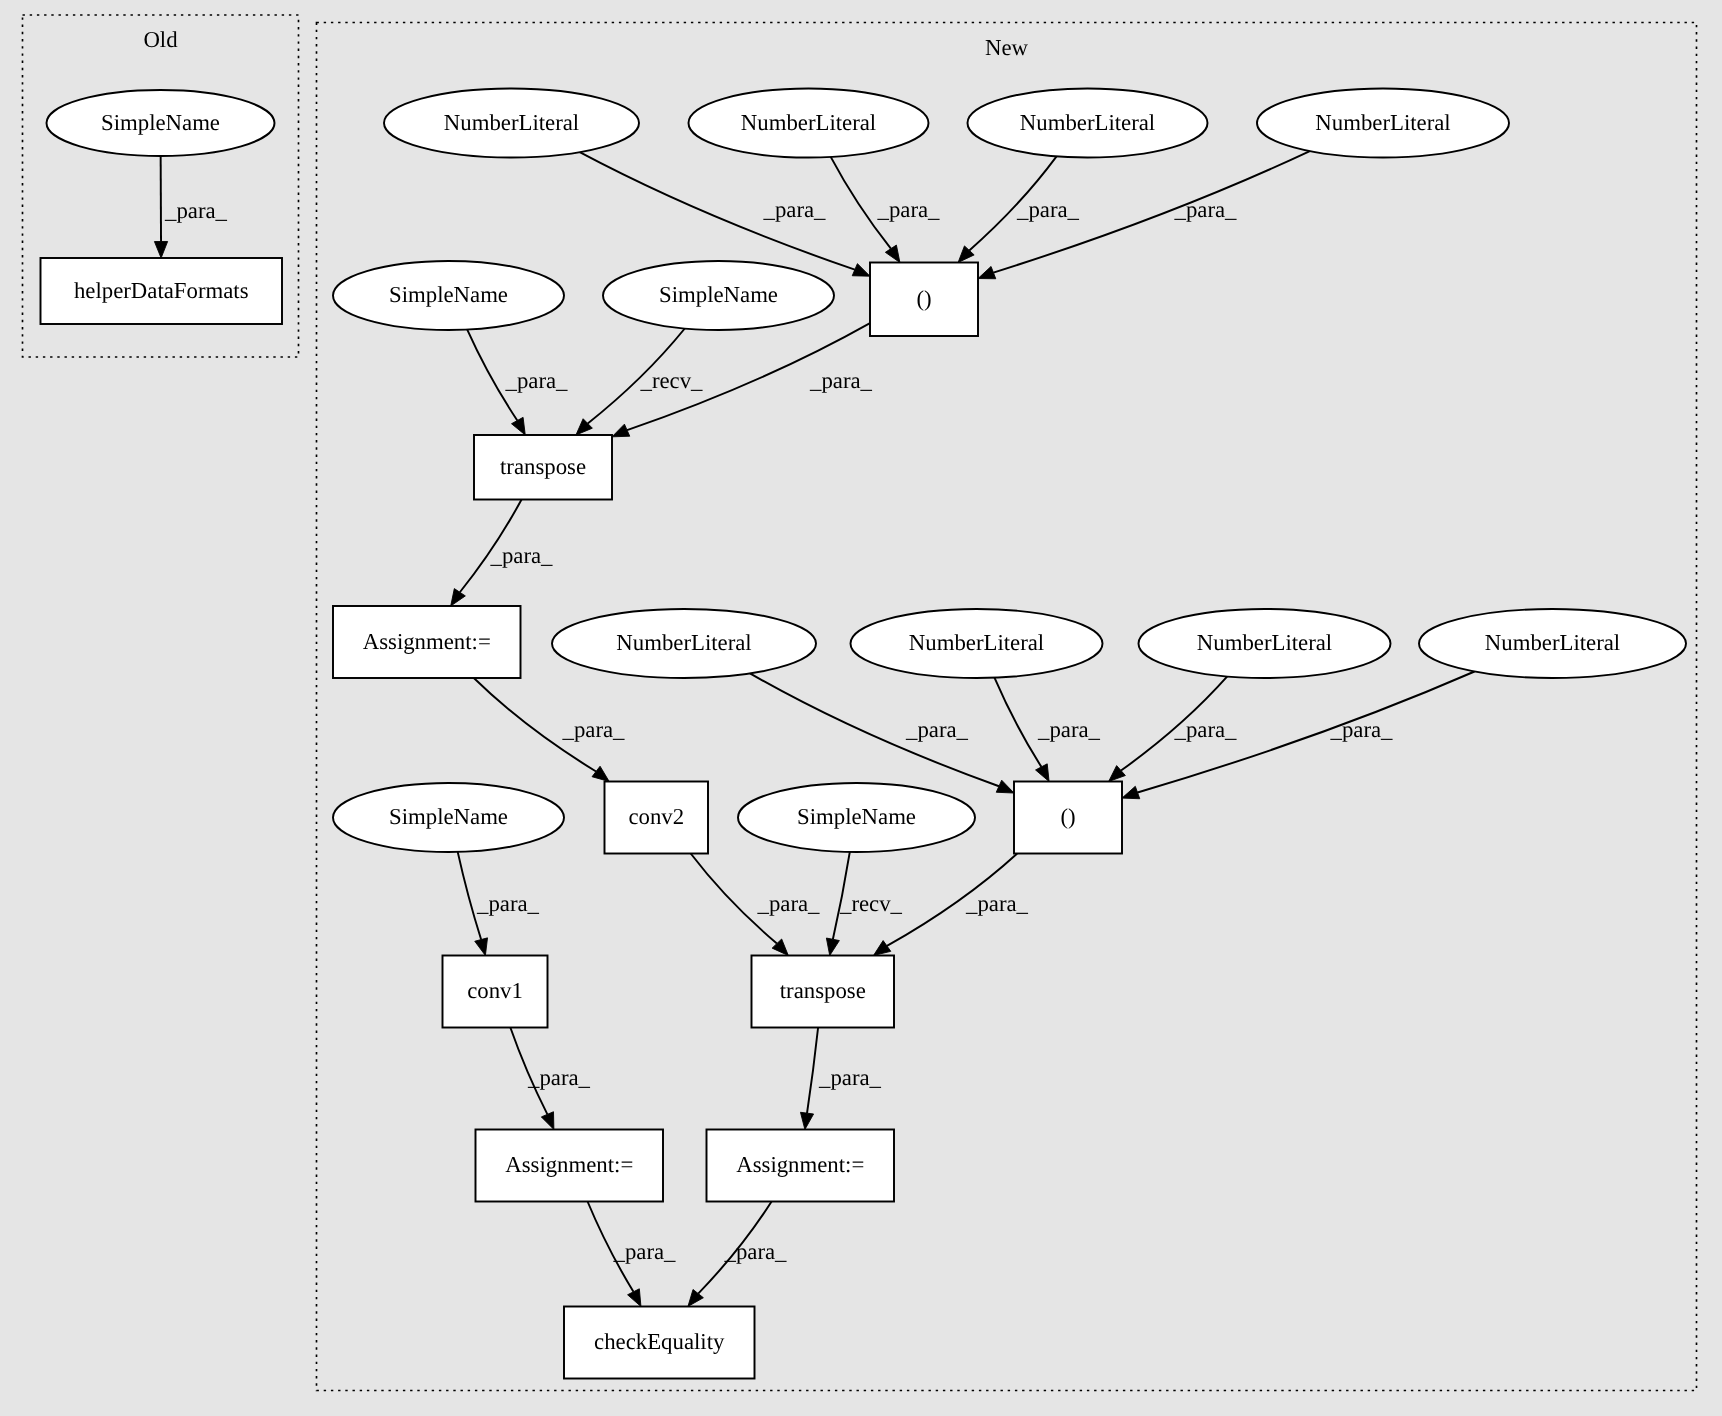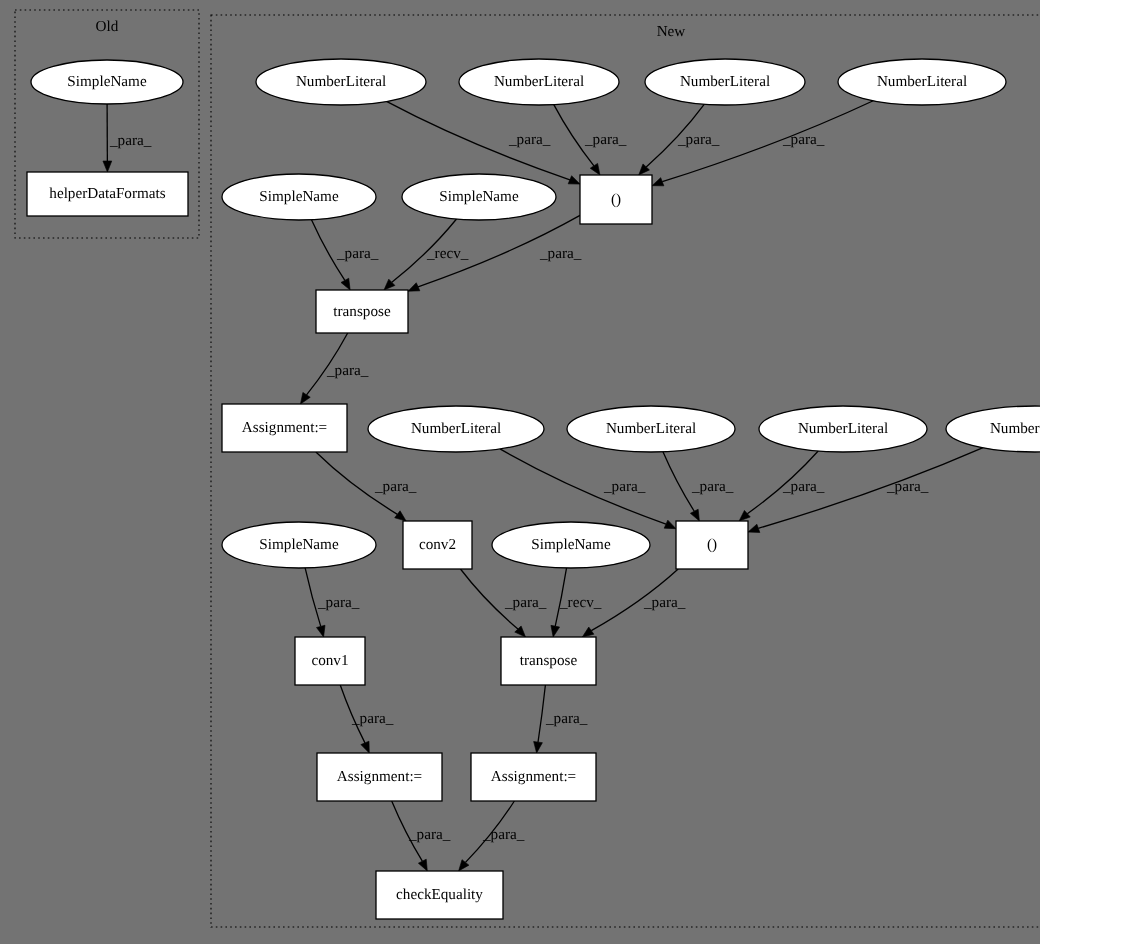--- a/index.html
+++ b/index.html
@@ -2,23 +2,23 @@
 <html><head>
 <meta charset="utf-8">
 <style>
   html, body {
     margin: 0;
     padding: 0;
     background: #ffffff;
   }
   #canvas {
     position: relative;
-    width: 1040px;
+    width: 1148px;
     height: 944px;
-    background: #737373;
+    background: #e5e5e5;
     font-family: "Liberation Serif", "DejaVu Serif", serif;
     overflow: hidden;
     text-decoration: underline;
   }
   svg#graph {
     position: absolute;
     top: 0;
     left: 0;
     width: 1148px;
     height: 944px;

